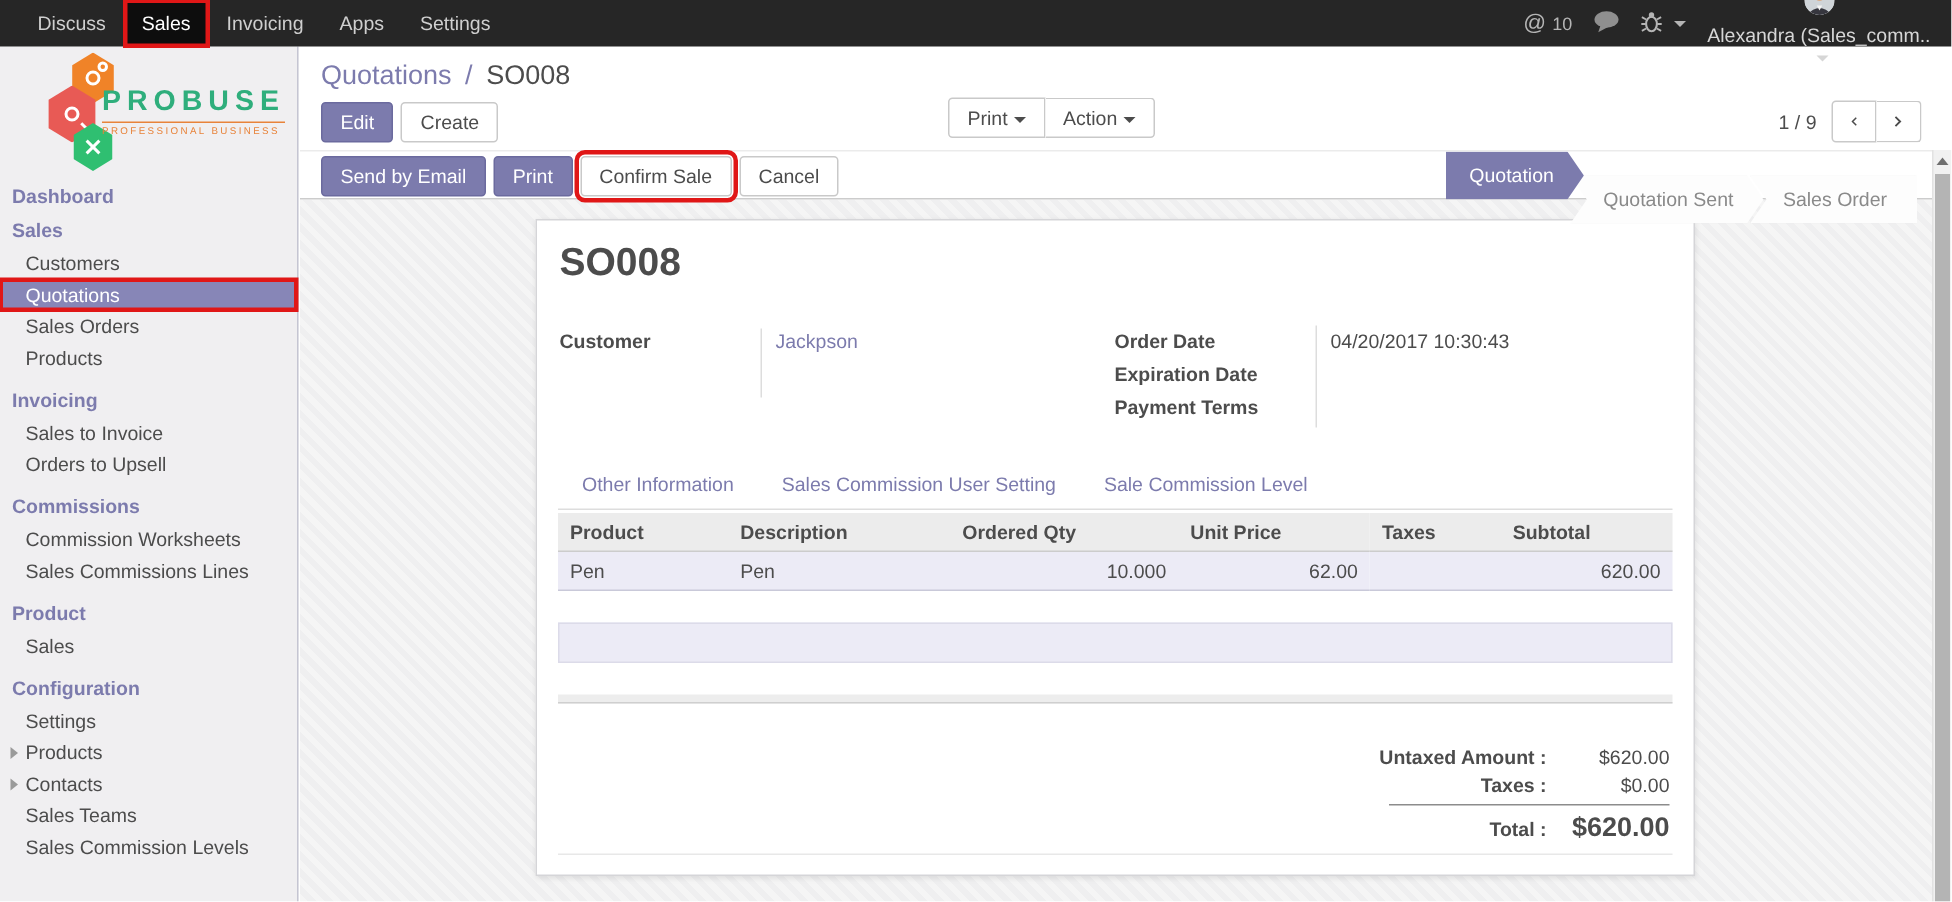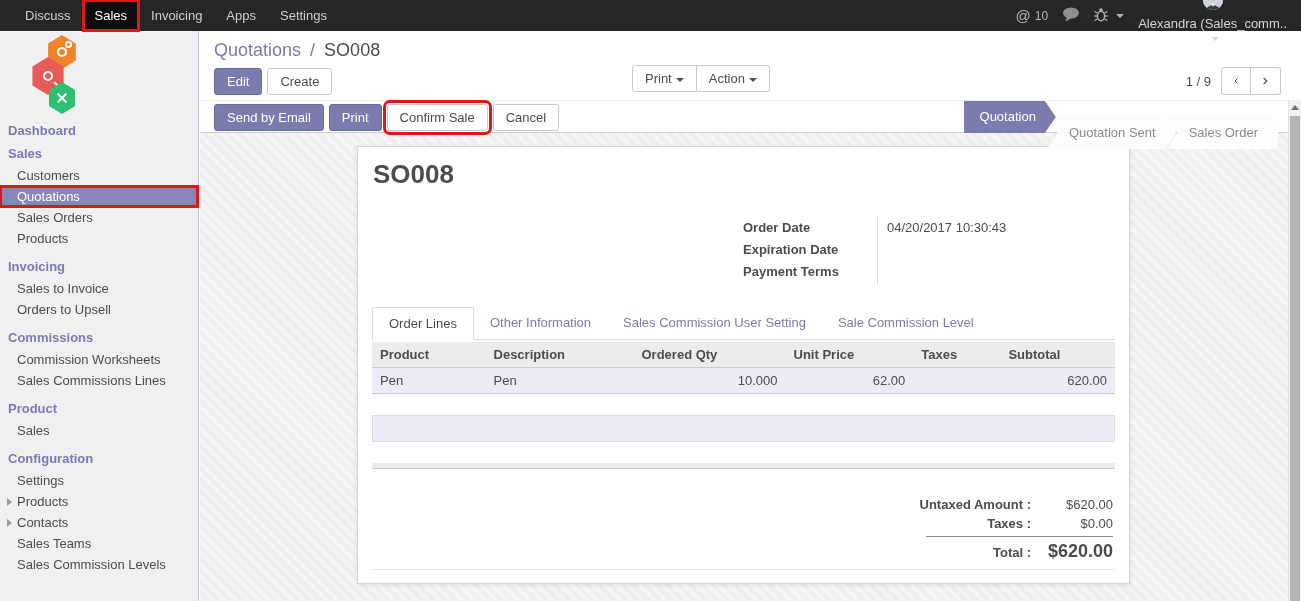--- a/index.html
+++ b/index.html
@@ -181,20 +181,24 @@
         <span class="ring small"></span>
       </div>
     <div class="hex hex-red">
         <span class="ring"></span>
         <span class="handle"></span>
       </div>
     <div class="hex hex-green">
         <span class="bar b1"></span>
         <span class="bar b2"></span>
       </div>
+    <div class="logo-text">
+      <div class="logo-title">PROBUSE</div>
+      <div class="logo-subtitle">PROFESSIONAL BUSINESS</div>
+    </div>
   </div>
   <div class="nav">
     <div class="nav-heading first">Dashboard</div>
     <div class="nav-heading first">Sales</div>
     <div class="nav-item"><span>Customers</span></div>
     <div class="nav-item selected"><span>Quotations</span></div>
     <div class="nav-item"><span>Sales Orders</span></div>
     <div class="nav-item"><span>Products</span></div>
 
     <div class="nav-heading">Invoicing</div>
@@ -259,40 +263,46 @@
     <div class="st-item first active"><span>Quotation</span></div>
     <div class="st-item mid inactive"><span>Quotation Sent</span></div>
     <div class="st-item last inactive"><span>Sales Order</span></div>
   </div>
 </div>
 
 <div class="content-bg">
   <div class="sheet">
     <div class="sheet-title">SO008</div>
 
+    <div class="fgroup-left">
+      <div class="vsep vsep-left"></div>
+      <div class="frow">
+        <span class="flabel">Customer</span>
+        <span class="fvalue link">Jackpson</span>
+      </div>
+    </div>
 
     <div class="fgroup-right">
       <div class="vsep vsep-right"></div>
       <div class="frow">
         <span class="flabel">Order Date</span>
         <span class="fvalue">04/20/2017 10:30:43</span>
       </div>
       <div class="frow">
         <span class="flabel">Expiration Date</span>
         <span class="fvalue"></span>
       </div>
       <div class="frow">
         <span class="flabel">Payment Terms</span>
         <span class="fvalue"></span>
       </div>
     </div>
 
     <div class="notebook">
       <div class="tabs">
-        <div class="tab active">Order Lines</div>
         <div class="tab inactive">Other Information</div>
         <div class="tab inactive">Sales Commission User Setting</div>
         <div class="tab inactive">Sale Commission Level</div>
       </div>
       <table class="olines">
         <colgroup>
           <col style="width:112px">
             <col style="width:146px">
             <col style="width:150px">
             <col style="width:126px">

